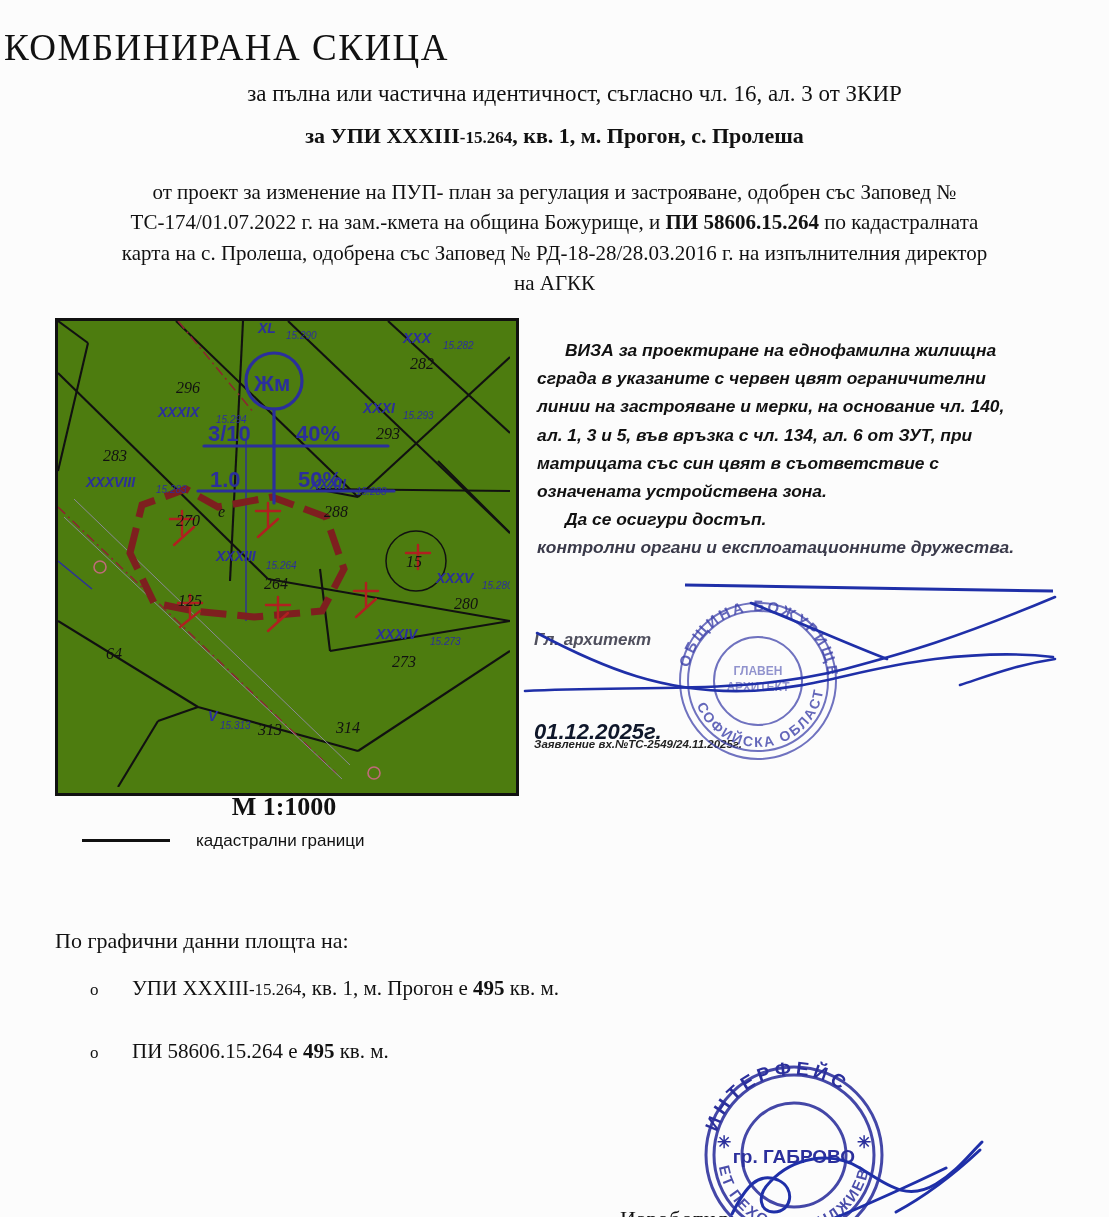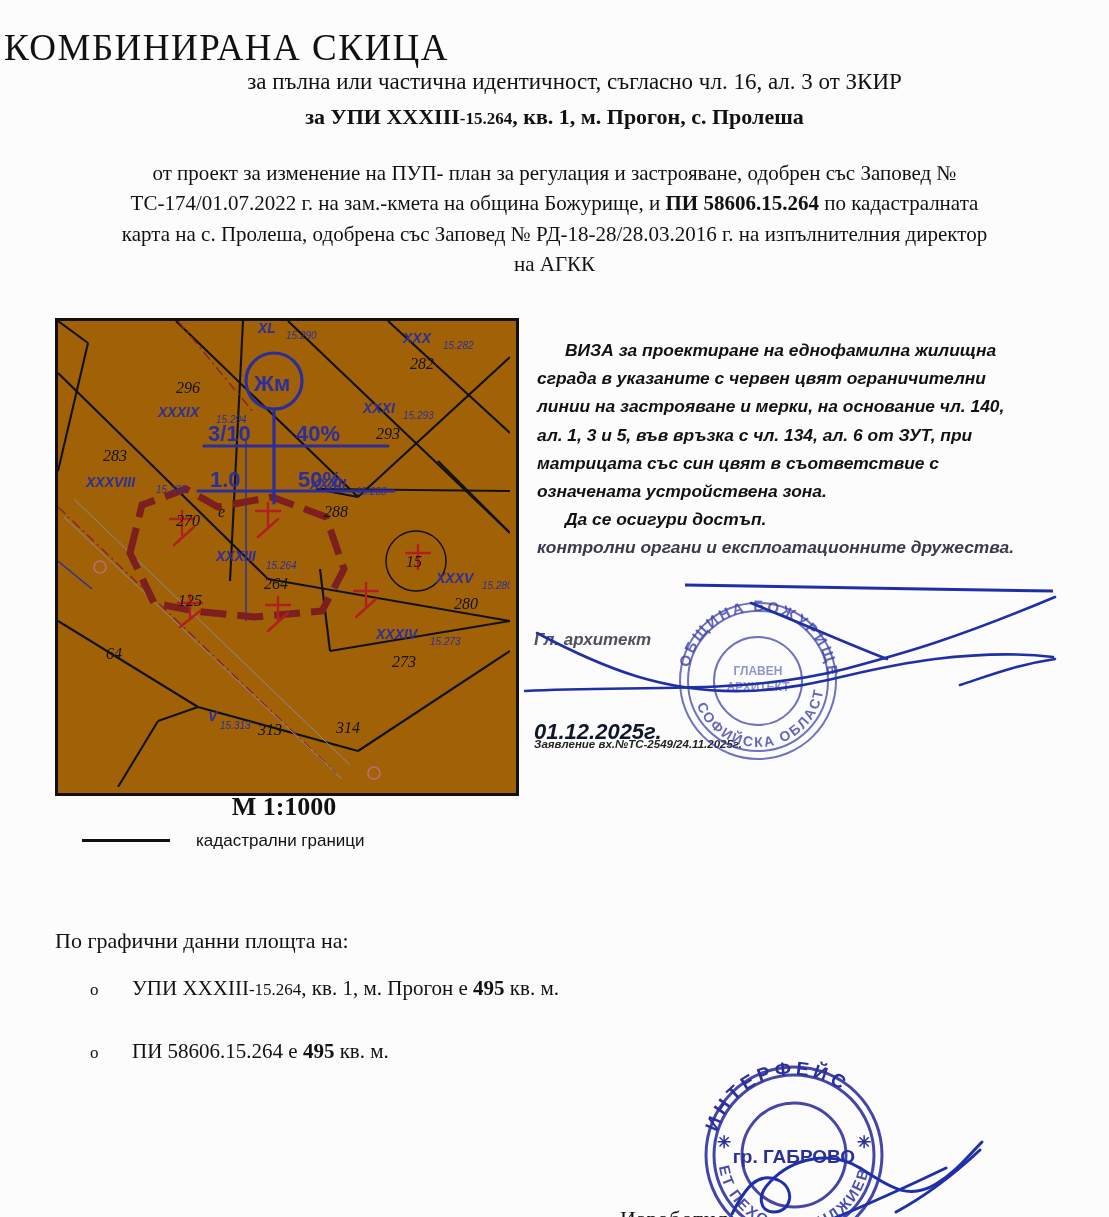--- a/index.html
+++ b/index.html
@@ -11,33 +11,33 @@
     position:relative;
     overflow:hidden;
   }
   .page { position:relative; width:1109px; height:1217px; }
 
   
   .doc-title{
     text-align:left; font-size:37px; font-weight:normal;
     letter-spacing:1.5px; margin:28px 0 0 4px; line-height:1.1;
   }
-  .doc-sub1{ text-align:center; font-size:23px; margin-top:0;padding-left:40px; }
-  .doc-sub2{ text-align:center; font-size:22px; margin-top:9px; font-weight:bold; }
+  .doc-sub1{ text-align:center; font-size:23px; margin-top:12px;padding-left:40px; }
+  .doc-sub2{ text-align:center; font-size:22px; margin-top:16px; font-weight:bold; }
   .doc-sub2 .sm{ font-size:17px; }
   .doc-para{
     text-align:center; font-size:21px; line-height:1.45;
     margin:28px 118px 0 118px;
   }
   .doc-para b{ font-weight:bold; }
 
   
   .map-frame{
     position:absolute; left:55px; top:290px; width:458px; height:472px;
-    border:3px solid #111; background:#a16207; overflow:hidden;
+    border:3px solid #111; background:#4d7c0f; overflow:hidden;
   }
   .map-frame svg{ display:block; }
 
   
   .scale-label{
     position:absolute; left:55px; top:764px; width:458px;
     text-align:center; font-size:26px; font-weight:bold;
   }
   .legend{ position:absolute; left:82px; top:798px; width:460px; }
   .legend-row{ display:flex; align-items:center; height:30px; }

